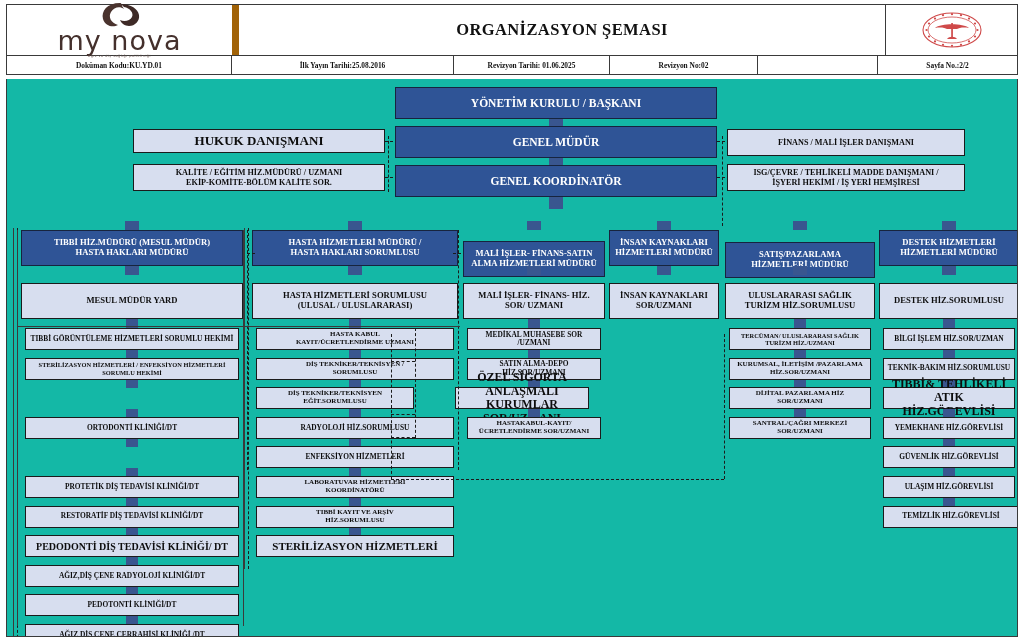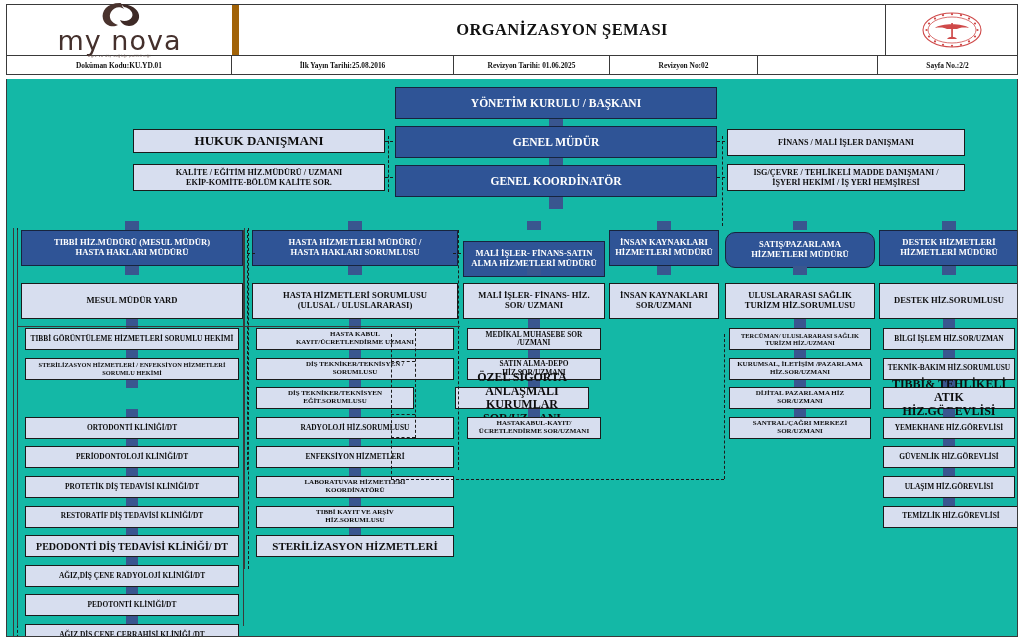--- a/index.html
+++ b/index.html
@@ -130,21 +130,20 @@
       <div class="vtick" style="left: 119px; top: 240px; width: 12px; height: 9px;"></div>
       <div class="dash-v" style="left: 10px; top: 149px; height: 429.6px;"></div>
       <div class="sol-v" style="left: 6px; top: 149px; height: 429.6px;"></div>
       <div class="node light" style="left: 18px; top: 249px; width: 214px; height: 22px; font-size: 7.4px;">TIBBİ GÖRÜNTÜLEME HİZMETLERİ SORUMLU HEKİMİ</div>
       <div class="vtick" style="left: 119px; top: 271px; width: 12px; height: 8.1px;"></div>
       <div class="node light" style="left: 18px; top: 278.6px; width: 214px; height: 22px; font-size: 6.4px;">STERİLİZASYON HİZMETLERİ / ENFEKSİYON HİZMETLERİ<br>SORUMLU HEKİMİ</div>
       <div class="vtick" style="left: 119px; top: 300.6px; width: 12px; height: 8.1px;"></div>
       <div class="vtick" style="left: 119px; top: 330.2px; width: 12px; height: 8.1px;"></div>
       <div class="node light" style="left: 18px; top: 337.8px; width: 214px; height: 22px; font-size: 7.4px;">ORTODONTİ KLİNİĞİ/DT</div>
       <div class="vtick" style="left: 119px; top: 359.8px; width: 12px; height: 8.1px;"></div>
-      <div class="node light" style="left: 18px; top: 367.4px; width: 214px; height: 22px; font-size: 7.4px;">PERİODONTOLOJİ KLİNİĞİ/DT</div>
       <div class="vtick" style="left: 119px; top: 389.4px; width: 12px; height: 8.1px;"></div>
       <div class="node light" style="left: 18px; top: 397px; width: 214px; height: 22px; font-size: 7.4px;">PROTETİK DİŞ TEDAVİSİ KLİNİĞİ/DT</div>
       <div class="vtick" style="left: 119px; top: 419px; width: 12px; height: 8.1px;"></div>
       <div class="node light" style="left: 18px; top: 426.6px; width: 214px; height: 22px; font-size: 7.4px;">RESTORATİF DİŞ TEDAVİSİ KLİNİĞİ/DT</div>
       <div class="vtick" style="left: 119px; top: 448.6px; width: 12px; height: 8.1px;"></div>
       <div class="node light" style="left: 18px; top: 456.2px; width: 214px; height: 22px; font-size: 10px;">PEDODONTİ DİŞ TEDAVİSİ KLİNİĞİ/ DT</div>
       <div class="vtick" style="left: 119px; top: 478.2px; width: 12px; height: 8.1px;"></div>
       <div class="node light" style="left: 18px; top: 485.8px; width: 214px; height: 22px; font-size: 7.4px;">AĞIZ,DİŞ ÇENE RADYOLOJİ KLİNİĞİ/DT</div>
       <div class="vtick" style="left: 119px; top: 507.8px; width: 12px; height: 8.1px;"></div>
       <div class="node light" style="left: 18px; top: 515.4px; width: 214px; height: 22px; font-size: 7.4px;">PEDOTONTİ KLİNİĞİ/DT</div>
@@ -182,21 +181,21 @@
       <div class="node light" style="left: 460px; top: 278.6px; width: 134px; height: 22px; font-size: 7.4px;">SATIN ALMA-DEPO HİZ.SOR/UZMANI</div>
       <div class="vtick" style="left: 521px; top: 300.6px; width: 12px; height: 8.1px;"></div>
       <div class="node light" style="left: 448px; top: 308.2px; width: 134px; height: 22px; font-size: 12px;">ÖZEL SİGORTA ANLAŞMALI<br>KURUMLAR SOR/UZMANI</div>
       <div class="vtick" style="left: 521px; top: 330.2px; width: 12px; height: 8.1px;"></div>
       <div class="node light" style="left: 460px; top: 337.8px; width: 134px; height: 22px; font-size: 7px;">HASTAKABUL-KAYIT/<br>ÜCRETLENDİRME SOR/UZMANI</div>
       <div class="vtick" style="left: 650px; top: 142px; width: 14px; height: 9px;"></div>
       <div class="node dark" style="left: 602px; top: 151px; width: 110px; height: 36px; font-size: 8.6px;">İNSAN KAYNAKLARI<br>HİZMETLERİ MÜDÜRÜ</div>
       <div class="vtick" style="left: 650px; top: 187px; width: 14px; height: 9px;"></div>
       <div class="node light" style="left: 602px; top: 204px; width: 110px; height: 36px; font-size: 8.6px;">İNSAN KAYNAKLARI<br>SOR/UZMANI</div>
       <div class="vtick" style="left: 786px; top: 142px; width: 14px; height: 9px;"></div>
-      <div class="node dark" style="left: 718px; top: 153px; width: 150px; height: 36px; font-size: 8.6px; border-radius: 10px;">SATIŞ/PAZARLAMA<br>HİZMETLERİ MÜDÜRÜ</div>
+      <div class="node dark" style="left: 718px; top: 163px; width: 150px; height: 36px; font-size: 8.6px;">SATIŞ/PAZARLAMA<br>HİZMETLERİ MÜDÜRÜ</div>
       <div class="vtick" style="left: 786px; top: 187px; width: 14px; height: 9px;"></div>
       <div class="node light" style="left: 718px; top: 204px; width: 150px; height: 36px; font-size: 8.6px;">ULUSLARARASI SAĞLIK<br>TURİZM HİZ.SORUMLUSU</div>
       <div class="vtick" style="left: 787px; top: 240px; width: 12px; height: 9px;"></div>
       <div class="node light" style="left: 722px; top: 249px; width: 142px; height: 22px; font-size: 6.4px;">TERCÜMAN/ ULUSLARARASI SAĞLIK<br>TURİZM HİZ./UZMANI</div>
       <div class="vtick" style="left: 787px; top: 271px; width: 12px; height: 8.1px;"></div>
       <div class="node light" style="left: 722px; top: 278.6px; width: 142px; height: 22px; font-size: 7px;">KURUMSAL, İLETİŞİM /PAZARLAMA<br>HİZ.SOR/UZMANI</div>
       <div class="vtick" style="left: 787px; top: 300.6px; width: 12px; height: 8.1px;"></div>
       <div class="node light" style="left: 722px; top: 308.2px; width: 142px; height: 22px; font-size: 7px;">DİJİTAL PAZARLAMA HİZ<br>SOR/UZMANI</div>
       <div class="vtick" style="left: 787px; top: 330.2px; width: 12px; height: 8.1px;"></div>
       <div class="node light" style="left: 722px; top: 337.8px; width: 142px; height: 22px; font-size: 7px;">SANTRAL/ÇAĞRI MERKEZİ<br>SOR/UZMANI</div>

